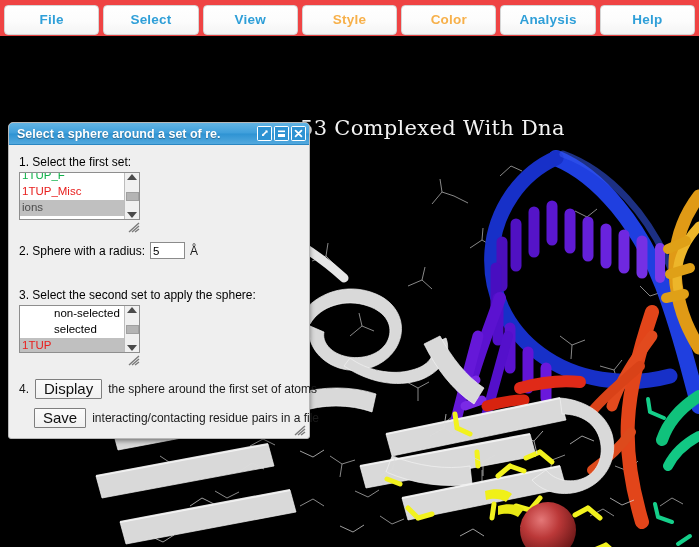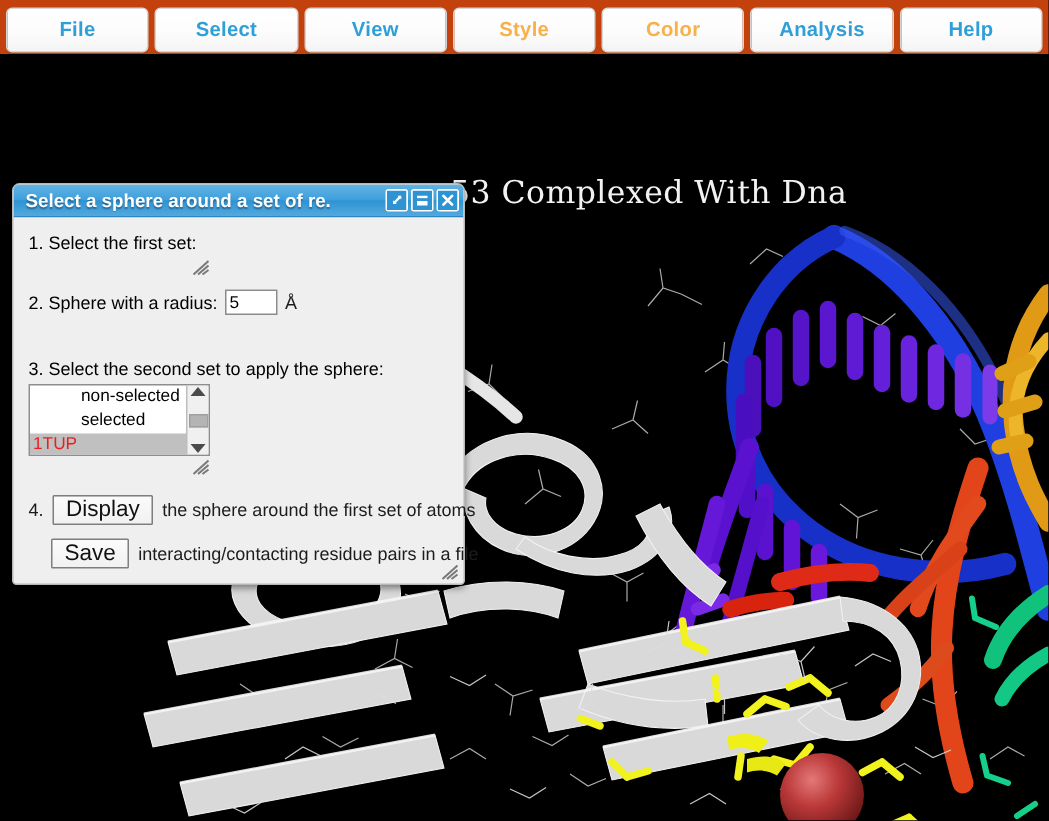--- a/index.html
+++ b/index.html
@@ -8,21 +8,21 @@
     width: 699px; height: 547px;
     overflow: hidden;
     background: #000;
     font-family: "Liberation Sans", sans-serif;
   }
 
   
   #menubar {
     position: absolute; left: 0; top: 0;
     width: 699px; height: 36px;
-    background: #c2410c;
+    background: #ef4444;
     display: flex;
     align-items: center;
     padding: 3px 4px 0 4px;
     gap: 4px;
   }
   .menu-tab {
     flex: 1 1 0;
     height: 30px;
     border: 1px solid #d5d5d5;
     border-radius: 4px;
@@ -432,20 +432,32 @@
           <rect x="0" y="0" width="13" height="13" fill="#2e93d3"></rect>
           <path d="M3.6 3.6 L9.4 9.4 M9.4 3.6 L3.6 9.4" stroke="#ffffff" stroke-width="1.8" stroke-linecap="round"></path>
         </svg>
       </div>
     </div>
 
     <div id="dialog-body">
 
       <div class="step-label">1. Select the first set:</div>
       <div class="listbox-wrap">
+        <div class="listbox">
+          <div class="items">
+            <div class="lb-item c-green lb-clip-top">1TUP_F</div>
+            <div class="lb-item c-red">1TUP_Misc</div>
+            <div class="lb-item c-gray sel">ions</div>
+          </div>
+          <div class="lb-scroll">
+            <div class="lb-arrow up"></div>
+            <div class="lb-thumb"></div>
+            <div class="lb-arrow down"></div>
+          </div>
+        </div>
         <div class="grip">
           <svg width="13" height="12" viewBox="0 0 13 12">
             <path d="M12 2 L2 11 M12 5 L5 11 M12 8 L8 11" stroke="#7a7a7a" stroke-width="1.4"></path>
           </svg>
         </div>
       </div>
 
       <div class="row-radius">
         <span class="step-label" style="margin:0">2. Sphere with a radius:</span>
         <input class="radius-input" type="text" value="5" style="">

